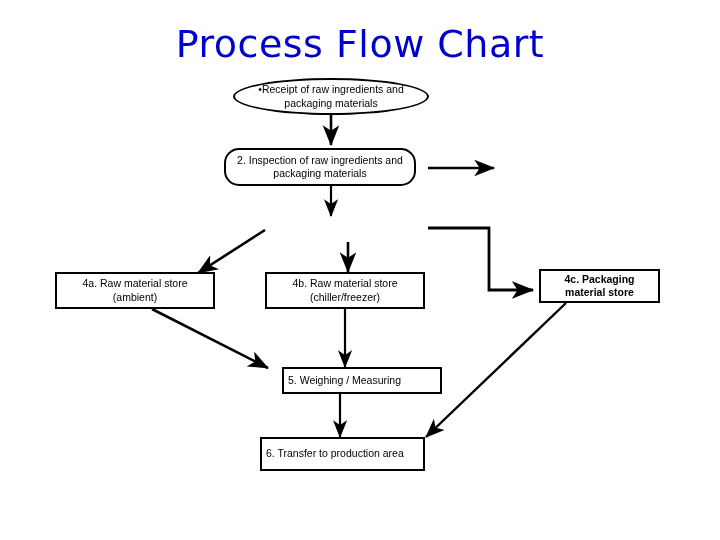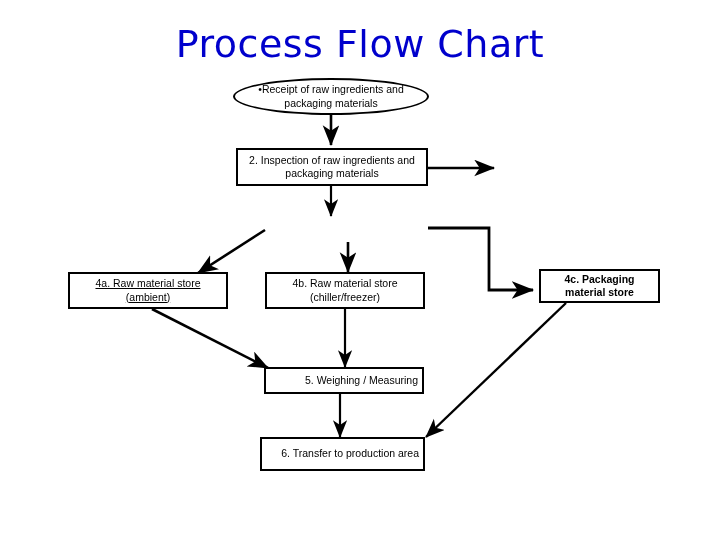--- a/index.html
+++ b/index.html
@@ -32,21 +32,21 @@
   .node {
     position: absolute;
     box-sizing: border-box;
     border: 2px solid #000000;
     background: #ffffff;
     color: #000000;
     font-size: 10.5px;
     line-height: 1.25;
     display: flex;
     align-items: center;
-    justify-content: flex-end;
+    justify-content: flex-start;
     text-align: center;
     padding: 2px 4px;
     z-index: 3;
   }
   .node.ellipse {
     border-radius: 50%;
   }
   .node .txt {
     display: block;
     white-space: pre-line;
@@ -92,39 +92,39 @@
 
     <line x1="340" y1="394" x2="340" y2="437" stroke="#000000" stroke-width="2.2" marker-end="url(#ah)"></line>
 
     <line x1="566" y1="303" x2="426" y2="437" stroke="#000000" stroke-width="2.4" marker-end="url(#ah)"></line>
   </svg>
 
   <div class="node ellipse" style="left:233px; top:78px; width:196px; height:37px;">
     <span class="txt">•Receipt of raw ingredients and packaging materials</span>
   </div>
 
-  <div class="node" style="left:236px; top:148px; width:192px; height:38px;">
+  <div class="node" style="left:224px; top:148px; width:192px; height:38px;border-radius:15px;">
     <span class="txt">2. Inspection of raw ingredients and packaging materials</span>
   </div>
 
 
 
-  <div class="node" style="left:68px; top:272px; width:160px; height:37px;text-decoration:underline;">
+  <div class="node" style="left:55px; top:272px; width:160px; height:37px;">
     <span class="txt">4a. Raw material store (ambient)</span>
   </div>
 
   <div class="node" style="left:265px; top:272px; width:160px; height:37px;">
     <span class="txt">4b. Raw material store (chiller/freezer)</span>
   </div>
 
   <div class="node" style="left:539px; top:269px; width:121px; height:34px;font-weight:bold;">
     <span class="txt">4c. Packaging material store</span>
   </div>
 
-  <div class="node" style="left:264px; top:367px; width:160px; height:27px;">
+  <div class="node" style="left:282px; top:367px; width:160px; height:27px;">
     <span class="txt">5. Weighing / Measuring</span>
   </div>
 
   <div class="node" style="left:260px; top:437px; width:165px; height:34px;">
     <span class="txt">6. Transfer to production area</span>
   </div>
 
 </div>
 
 </body></html>

